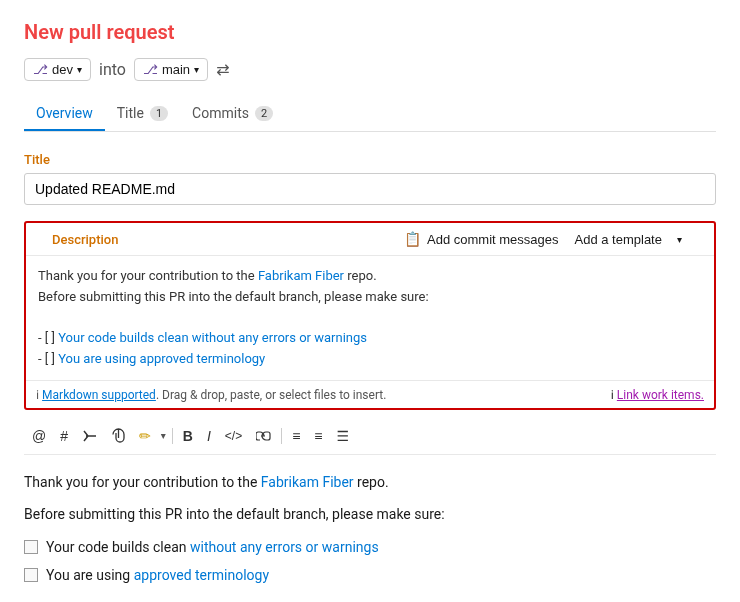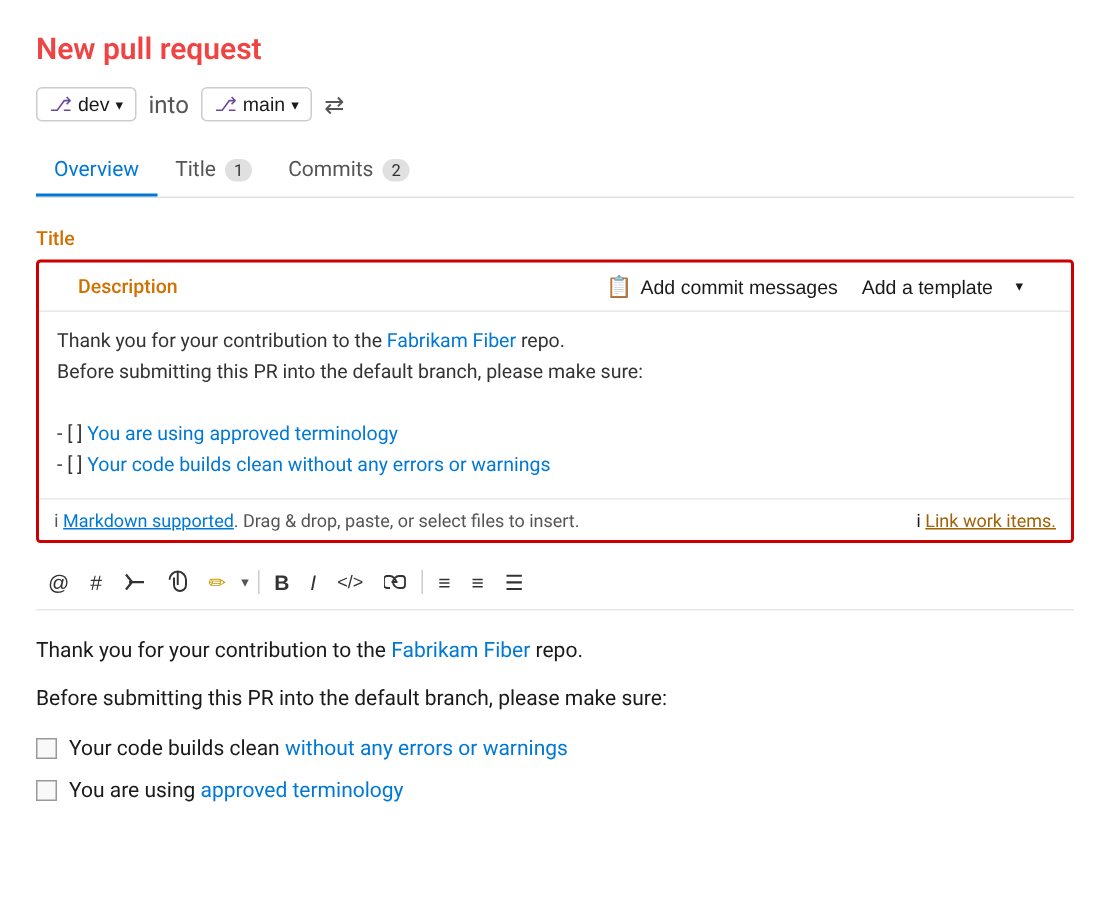--- a/index.html
+++ b/index.html
@@ -190,21 +190,21 @@
       font-size: 12px;
     }
 
     .footer-left {
       color: #555;
       font-size: 12px;
       text-align: center;
     }
 
     .link-work-items {
-      color: #a16207;
+      color: #a21caf;
       text-decoration: underline;
       cursor: pointer;
       font-size: 12px;
     }
 
     .toolbar {
       display: flex;
       align-items: center;
       gap: 6px;
       padding: 8px 4px;
@@ -303,20 +303,21 @@
   <div class="tab">
     <span>Commits</span>
     <span class="tab-badge">2</span>
   </div>
 </div>
 
 <div class="form-section">
 
   <div>
     <div class="field-label">Title</div>
+    <input class="title-input" type="text" value="Updated README.md" style="">
   </div>
 
   <div class="description-section">
 
     <div class="description-header">
       <span class="description-label">Description</span>
       <button class="desc-action-btn">
         <span class="btn-icon">📋</span>
         <span>Add commit messages</span>
       </button>
@@ -326,22 +327,22 @@
       </button>
     </div>
 
     <div class="description-textarea-content">
       <div>
         Thank you for your contribution to the <a class="desc-link" href="#">Fabrikam Fiber</a> repo.
       </div>
       <div>Before submitting this PR into the default branch, please make sure:</div>
       <br>
       <div>
+        <div>- [ ] <a class="desc-link" href="#">Your code builds clean without any errors or warnings</a></div>
         <div>- [ ] <a class="desc-link" href="#">You are using approved terminology</a></div>
-        <div>- [ ] <a class="desc-link" href="#">Your code builds clean without any errors or warnings</a></div>
       </div>
     </div>
 
     <div class="description-footer">
       <div class="footer-left">
         <span>ℹ </span><a class="markdown-info" href="#">Markdown supported</a><span>. Drag &amp; drop, paste, or select files to insert.</span>
       </div>
       <div>
         <span>ℹ </span><a class="link-work-items" href="#">Link work items.</a>
       </div>

